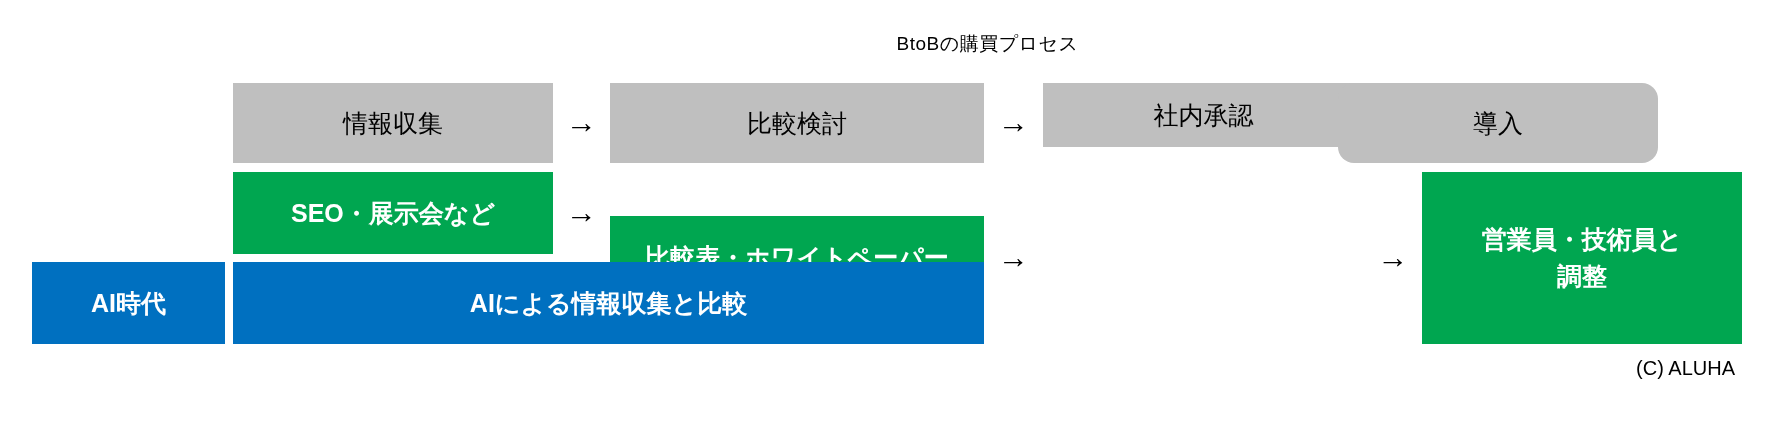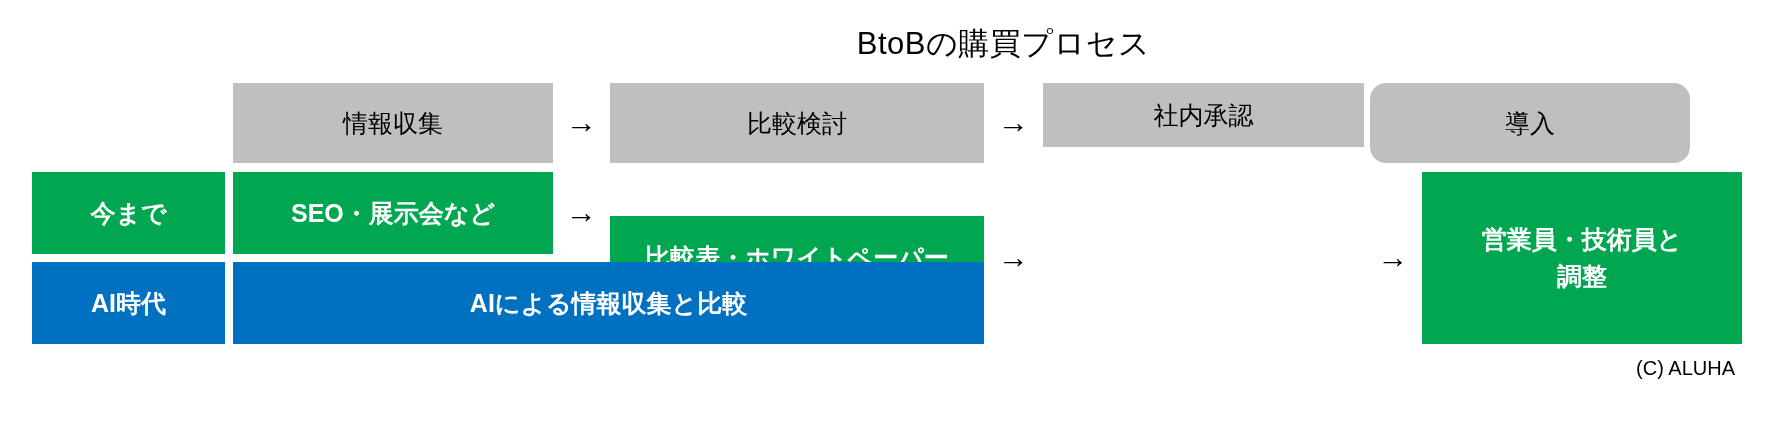--- a/index.html
+++ b/index.html
@@ -10,28 +10,28 @@
   }
   .canvas {
     position: relative;
     width: 1770px;
     height: 436px;
     background: #ffffff;
     overflow: hidden;
   }
   .title {
     position: absolute;
-    left: 249px;
+    left: 233px;
     top: 22px;
     width: 1509px;
     height: 44px;
     display: flex;
     align-items: center;
     justify-content: center;
-    font-size: 31px;
+    font-size: 19px;
     color: var(--dark, #000000);
     letter-spacing: 0.5px;
   }
   .box {
     position: absolute;
     display: flex;
     align-items: center;
     justify-content: center;
     box-sizing: border-box;
     text-align: center;
@@ -63,21 +63,21 @@
     align-items: center;
     justify-content: center;
     font-size: 31px;
     color: var(--dark, #000000);
     font-weight: 400;
   }
   
   .h1 { left: 233px;  top: 83px; width: 320px; height: 80px; }
   .h2 { left: 610px;  top: 83px; width: 374px; height: 80px; }
   .h3 { left: 1043px; top: 83px; width: 321px; height: 64px; }
-  .h4 { left: 1370px; top: 83px; width: 320px; height: 80px; border-radius: 16px; }
+  .h4 { left: 1338px; top: 83px; width: 320px; height: 80px; border-radius: 16px; }
   
   .ah1 { left: 553px;  top: 83px; width: 57px; height: 80px; }
   .ah2 { left: 984px;  top: 83px; width: 59px; height: 80px; }
   .ah3 { left: 1364px; top: 83px; width: 58px; height: 80px; }
   
   .pl { left: 32px;  top: 172px; width: 193px; height: 82px; }
   .p1 { left: 233px; top: 172px; width: 320px; height: 82px; }
   .ap1 { left: 553px; top: 172px; width: 57px; height: 82px; }
   .p2 { left: 610px; top: 172px; width: 374px; height: 82px; margin-top: 44px; }
   
@@ -110,21 +110,20 @@
   <div class="title">BtoBの購買プロセス</div>
 
   <div class="box gray h1">情報収集</div>
   <div class="arrow ah1">→</div>
   <div class="box gray h2">比較検討</div>
   <div class="arrow ah2">→</div>
   <div class="box gray h3">社内承認</div>
   <div class="arrow ah3">→</div>
   <div class="box gray h4">導入</div>
 
-  <div class="box green pl">今まで</div>
   <div class="box green p1">SEO・展示会など</div>
   <div class="arrow ap1">→</div>
   <div class="box green p2">比較表・ホワイトペーパー</div>
 
   <div class="arrow am2">→</div>
   <div class="arrow am3">→</div>
   <div class="box green two-line t4">営業員・技術員と
 調整</div>
 
   <div class="box blue al">AI時代</div>

